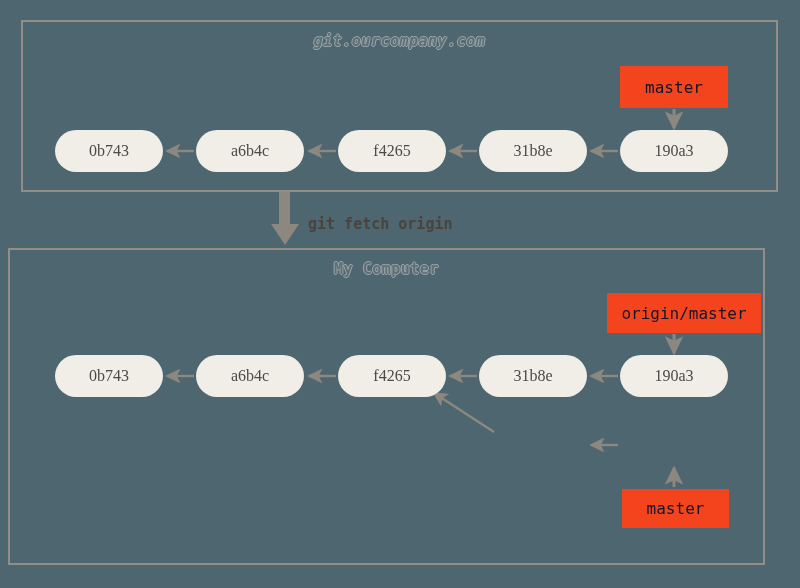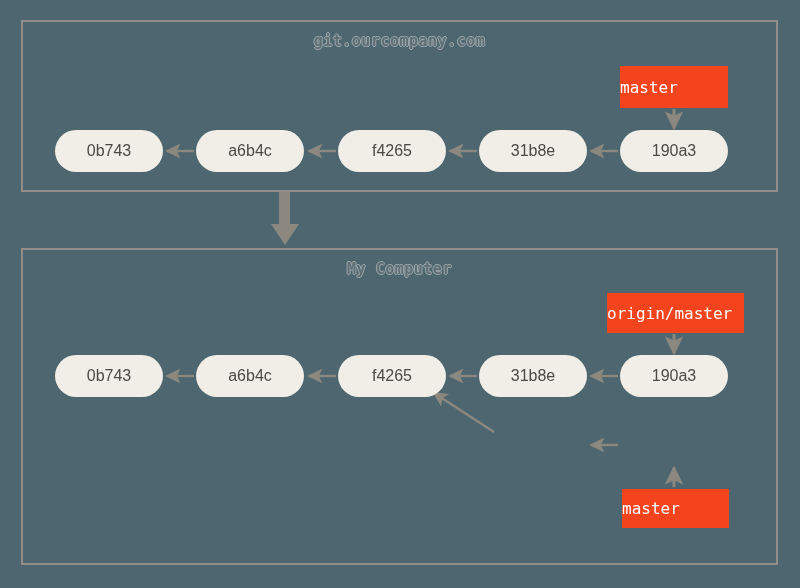--- a/index.html
+++ b/index.html
@@ -49,33 +49,34 @@
   }
   .commit {
     position: absolute;
     width: 108px;
     height: 42px;
     background: #f0eee6;
     border-radius: 21px;
     display: flex;
     align-items: center;
     justify-content: center;
-    font-family: Liberation Sans, sans-serif;
+    font-family: Liberation Serif, serif;
     font-size: 16px;
     color: #4a4a46;
     box-sizing: border-box;
   }
   .reflabel {
     position: absolute;
     background: #f4441e;
     display: flex;
     align-items: center;
+    justify-content: center;
     font-family: "DejaVu Sans Mono", monospace;
     font-size: 16px;
-    color: #ffffff;
+    color: #0f172a;
     box-sizing: border-box;
   }
   .cmd-label {
     position: absolute;
     font-family: "DejaVu Sans Mono", monospace;
     font-size: 15px;
     font-weight: bold;
     color: #4a433c;
     white-space: nowrap;
   }
@@ -116,21 +117,21 @@
       <line x1="618" y1="445" x2="591" y2="445"></line>
       <line x1="494" y1="432" x2="434" y2="393"></line>
     </g>
 
     <g stroke="#8d887f" stroke-width="3" fill="none" marker-end="url(#ah)">
       <line x1="674" y1="334" x2="674" y2="353"></line>
       <line x1="674" y1="487" x2="674" y2="468"></line>
     </g>
   </svg>
 
-  <div class="panel" style="left:21px; top:20px; width:757px; height:172px;">
+  <div class="panel" style="left:21px; top:20px; width:757px; height:172px;font-style:italic;">
     <div class="panel-title" style="top:10px;">git.ourcompany.com</div>
   </div>
 
   <div class="reflabel" style="left:620px; top:66px; width:108px; height:42px;">
     <span>master</span>
   </div>
 
   <div class="commit" style="left:55px; top:130px;">
     <span>0b743</span>
   </div>
@@ -140,26 +141,27 @@
   <div class="commit" style="left:338px; top:130px;">
     <span>f4265</span>
   </div>
   <div class="commit" style="left:479px; top:130px;">
     <span>31b8e</span>
   </div>
   <div class="commit" style="left:620px; top:130px;">
     <span>190a3</span>
   </div>
 
+  <div class="cmd-label" style="left:308px; top:215px;">git fetch origin</div>
 
-  <div class="panel" style="left:21px; top:248px; width:757px; height:317px;">
+  <div class="panel" style="left:8px; top:248px; width:757px; height:317px;">
     <div class="panel-title" style="top:10px;">My Computer</div>
   </div>
 
-  <div class="reflabel" style="left:607px; top:293px; width:137px; height:40px;">
+  <div class="reflabel" style="left:607px; top:293px; width:154px; height:40px;">
     <span>origin/master</span>
   </div>
 
   <div class="commit" style="left:55px; top:355px;">
     <span>0b743</span>
   </div>
   <div class="commit" style="left:196px; top:355px;">
     <span>a6b4c</span>
   </div>
   <div class="commit" style="left:338px; top:355px;">

